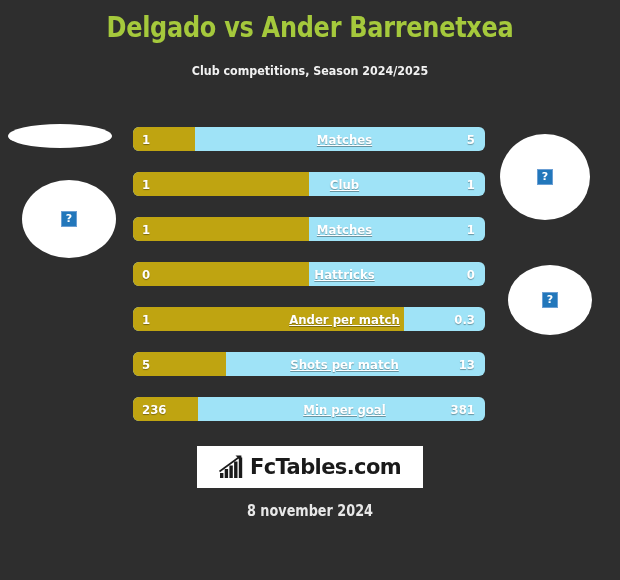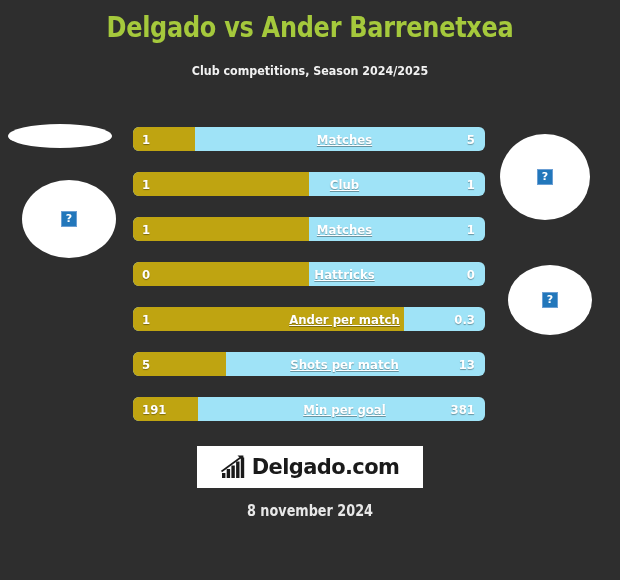--- a/index.html
+++ b/index.html
@@ -215,34 +215,34 @@
         <span class="bar-val-right">0.3</span>
       </div>
       <div class="bar-row" style="background: rgb(159, 227, 247);">
         <div class="bar-fill" style="width: 26.5%; background: rgb(191, 164, 17);"></div>
         <span class="bar-val-left">5</span>
         <span class="bar-label">Shots per match</span>
         <span class="bar-val-right">13</span>
       </div>
       <div class="bar-row" style="background: rgb(159, 227, 247);">
         <div class="bar-fill" style="width: 18.5%; background: rgb(191, 164, 17);"></div>
-        <span class="bar-val-left">191</span>
+        <span class="bar-val-left">236</span>
         <span class="bar-label">Min per goal</span>
         <span class="bar-val-right">381</span>
       </div>
     </div>
 
   <div class="logo">
     <svg class="logo-icon" width="26" height="24" viewBox="0 0 26 24">
       <rect x="1" y="18" width="3.4" height="5" fill="#1a1a1a"></rect>
       <rect x="5.7" y="14" width="3.4" height="9" fill="#1a1a1a"></rect>
       <rect x="10.4" y="10.5" width="3.4" height="12.5" fill="#1a1a1a"></rect>
       <rect x="15.1" y="6.5" width="3.4" height="16.5" fill="#1a1a1a"></rect>
       <rect x="19.8" y="2.5" width="3.4" height="20.5" fill="#1a1a1a"></rect>
       <path d="M0.5 16.5 L21 1.5" stroke="#1a1a1a" stroke-width="1.6" fill="none"></path>
       <path d="M16.5 0.6 L22.4 0.6 L22.4 6.2 Z" fill="#1a1a1a"></path>
     </svg>
-    <span class="logo-text">Delgado.com</span>
+    <span class="logo-text">FcTables.com</span>
   </div>
 
   <div class="date">8 november 2024</div>
 
 </div>
 
 </body></html>

